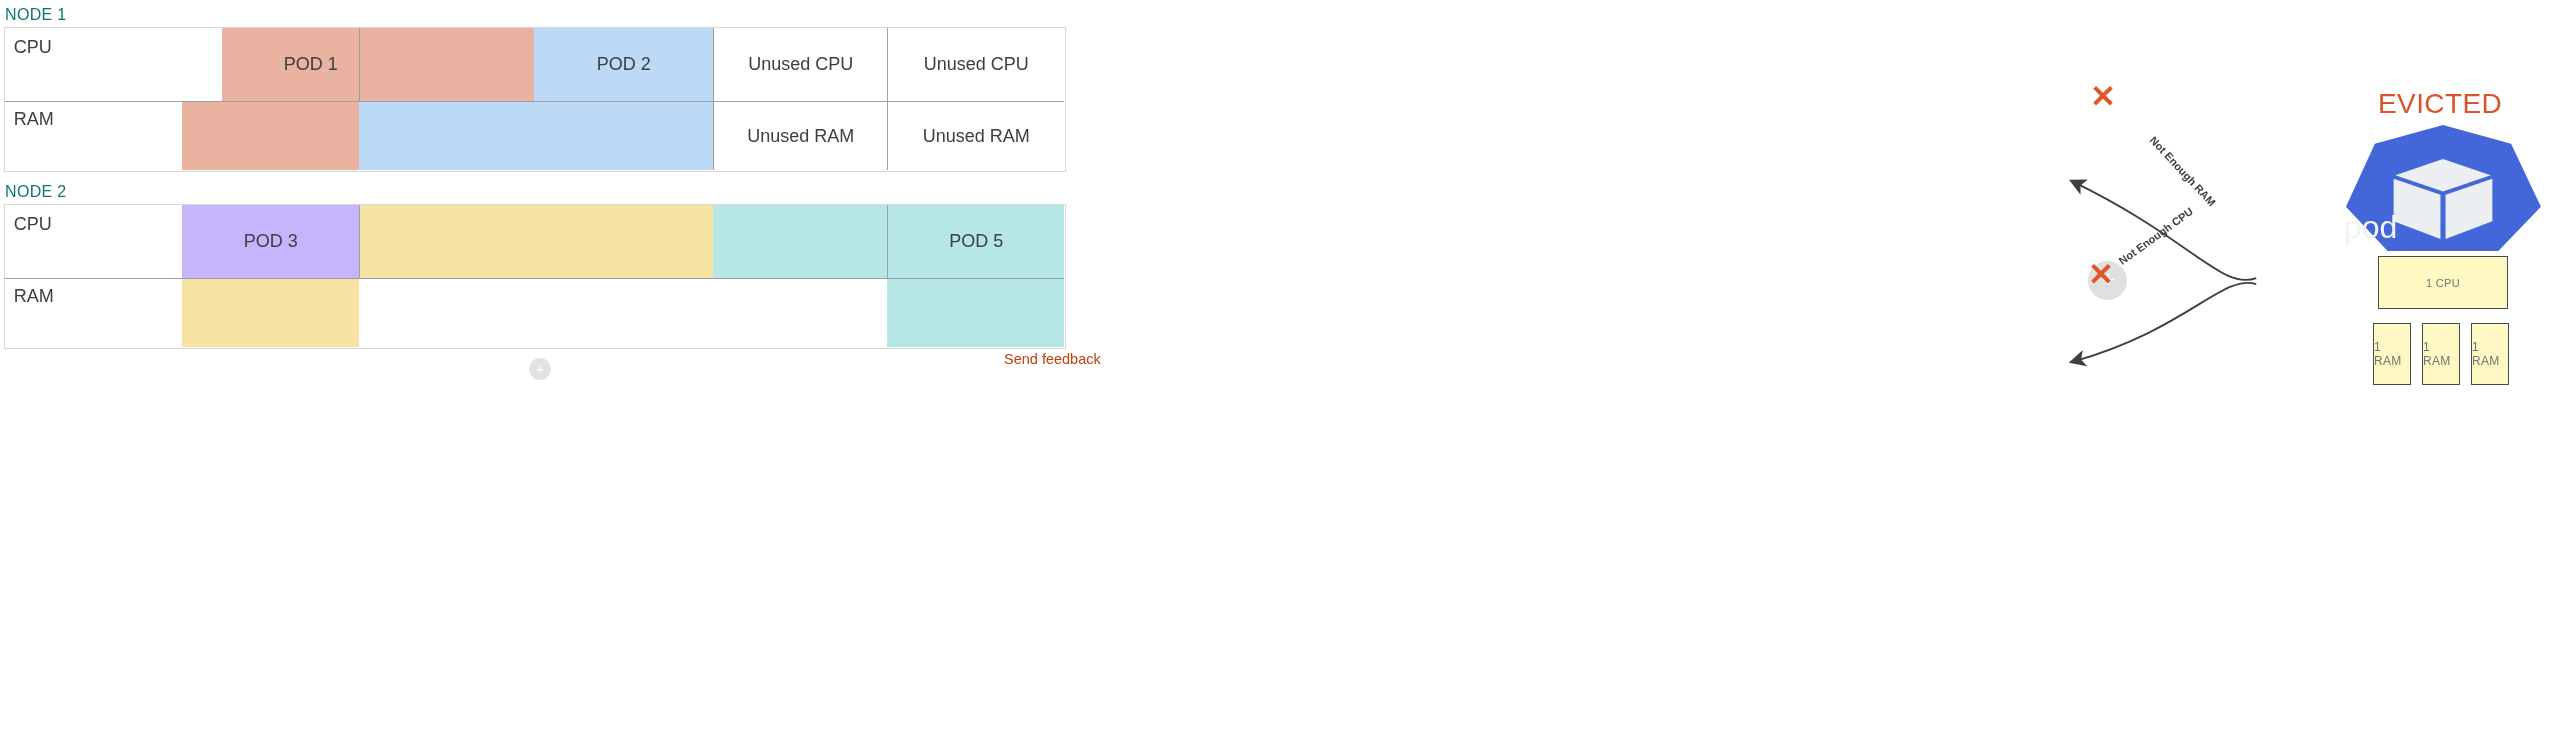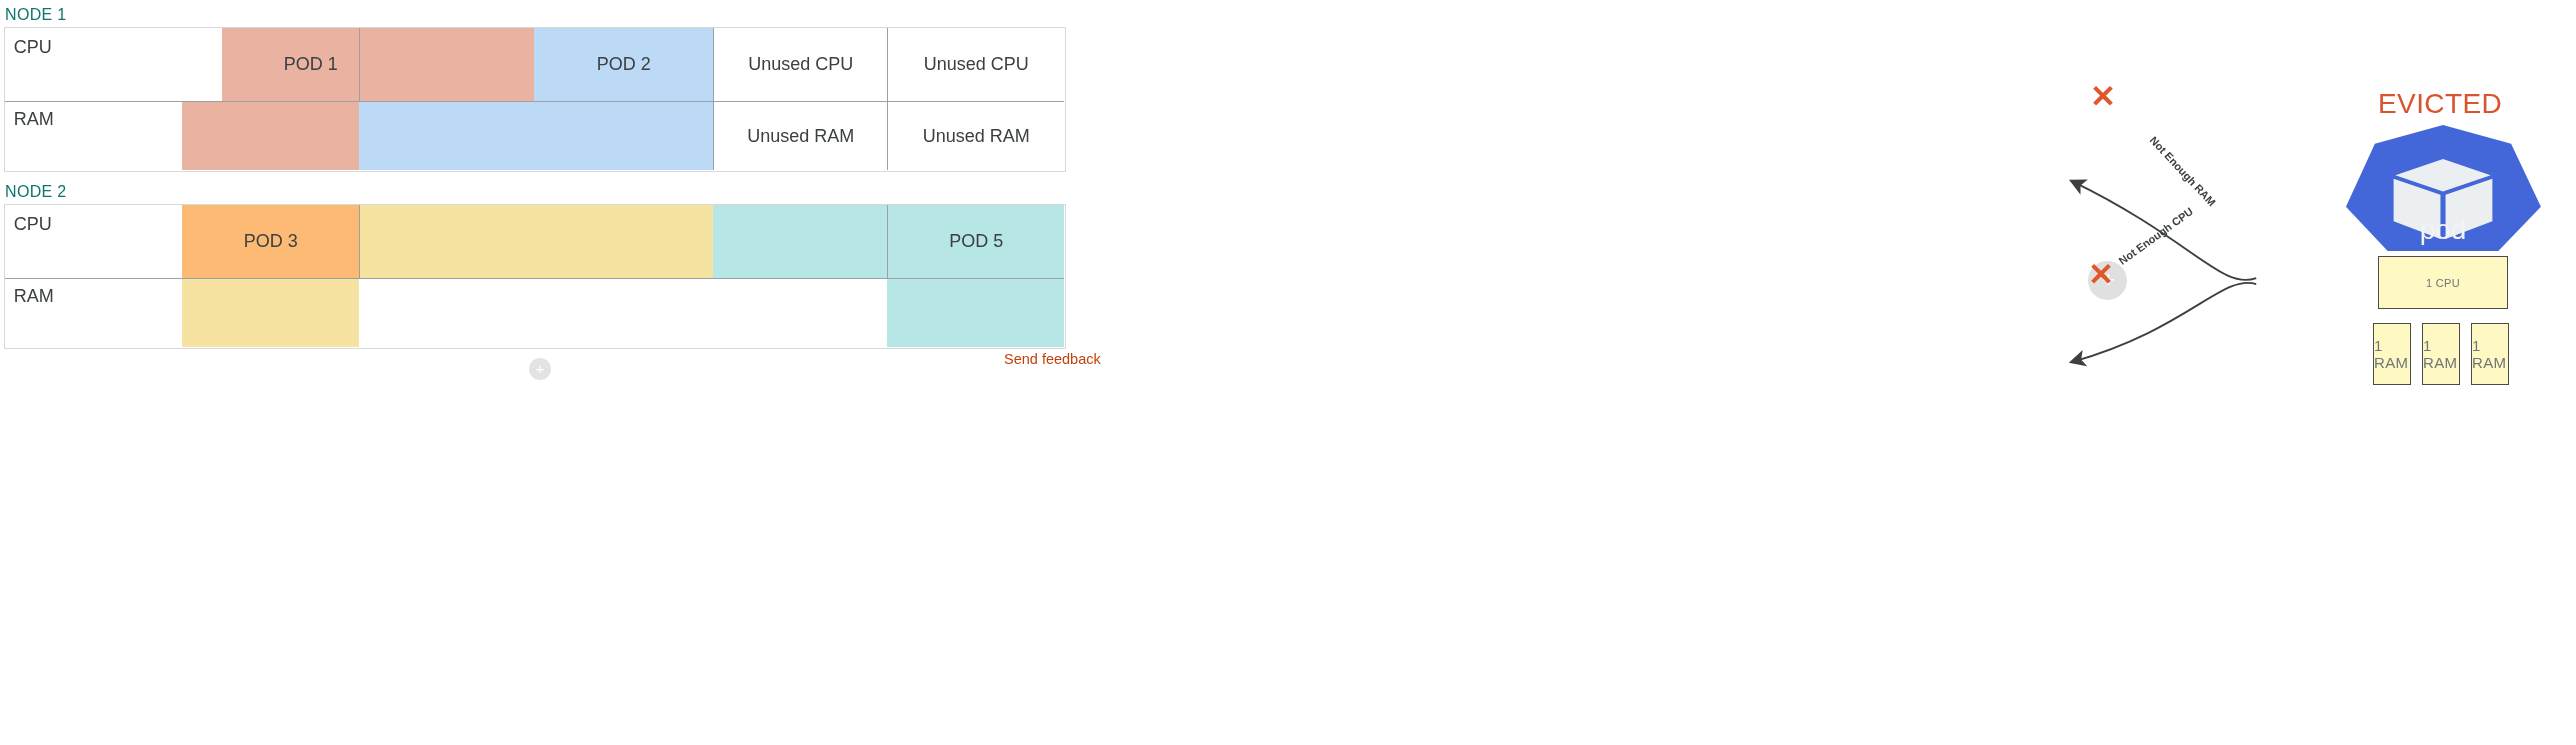--- a/index.html
+++ b/index.html
@@ -56,37 +56,37 @@
     position:absolute;
     font-size:28px;
     color:#d9532c;
     letter-spacing:0.4px;
     white-space:nowrap;
   }
   .pod-wrap{position:absolute;}
   .pod-text{
     position:absolute;
     width:100%;
-    text-align:center;
+    text-align:left;
     color:#f1f3f4;
-    font-size:28px;
+    font-size:32px;
     bottom:5.1px;
     left:0;
   }
   .res-box{
     position:absolute;
     border:1.7px solid #4a4a4a;
     background:#fef9c3;
     box-sizing:border-box;
     display:flex;align-items:center;justify-content:center;
     font-size:11px;
     color:#70757a;
     letter-spacing:0.3px;
   }
-  .res-box.small{font-size:15px;}
+  .res-box.small{font-size:12px;}
 
   
   .xmark{
     position:absolute;
     color:#e2572a;
     font-weight:bold;
     font-size:31px;
     line-height:1;
     font-family:"Liberation Sans", sans-serif;
   }
@@ -149,21 +149,21 @@
     <div class="cell" style="left:529px;top:74px;width:179px;height:68px;background:#bcd9f5;"></div>
     <div class="cell bl" style="left:708px;top:74px;width:174px;height:68px;background:#ffffff;">Unused RAM</div>
     <div class="cell bl" style="left:882px;top:74px;width:177px;height:68px;background:#ffffff;">Unused RAM</div>
   </div>
 
   <div class="node-label" style="left:5.1px;top:183px;">NODE 2</div>
 
   <div class="node-grid" style="left:4.3px;top:204px;width:1062px;height:145px;">
 
     <div class="rowlabel" style="left:8.5px;top:8.5px;">CPU</div>
-    <div class="cell" style="left:177px;top:0;width:177px;height:73px;background:#fdba74;">POD 3</div>
+    <div class="cell" style="left:177px;top:0;width:177px;height:73px;background:#c4b5fd;">POD 3</div>
     <div class="cell bl" style="left:354px;top:0;width:354px;height:73px;background:#f7e3a1;"></div>
     <div class="cell" style="left:708px;top:0;width:174px;height:73px;background:#b6e6e6;"></div>
     <div class="cell bl" style="left:882px;top:0;width:177px;height:73px;background:#b6e6e6;">POD 5</div>
 
     <div class="rowdiv" style="left:0;top:73px;width:1059px;"></div>
 
     <div class="rowlabel" style="left:8.5px;top:81px;">RAM</div>
     <div class="cell" style="left:177px;top:74px;width:177px;height:68px;background:#f7e3a1;"></div>
     <div class="cell" style="left:882px;top:74px;width:177px;height:68px;background:#b6e6e6;"></div>
   </div>

